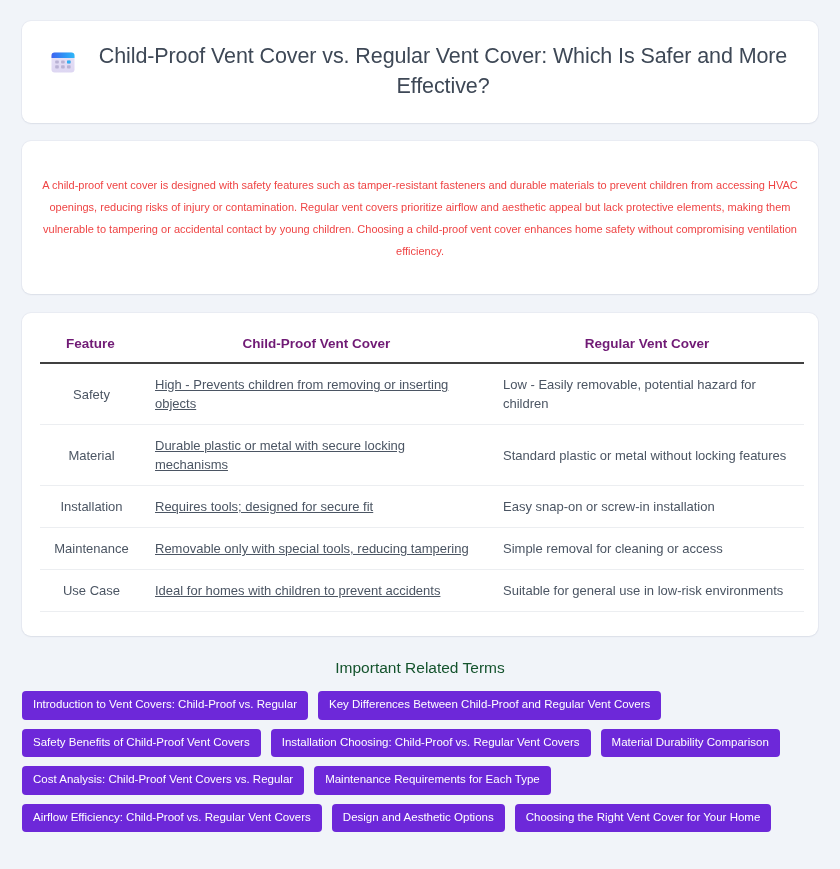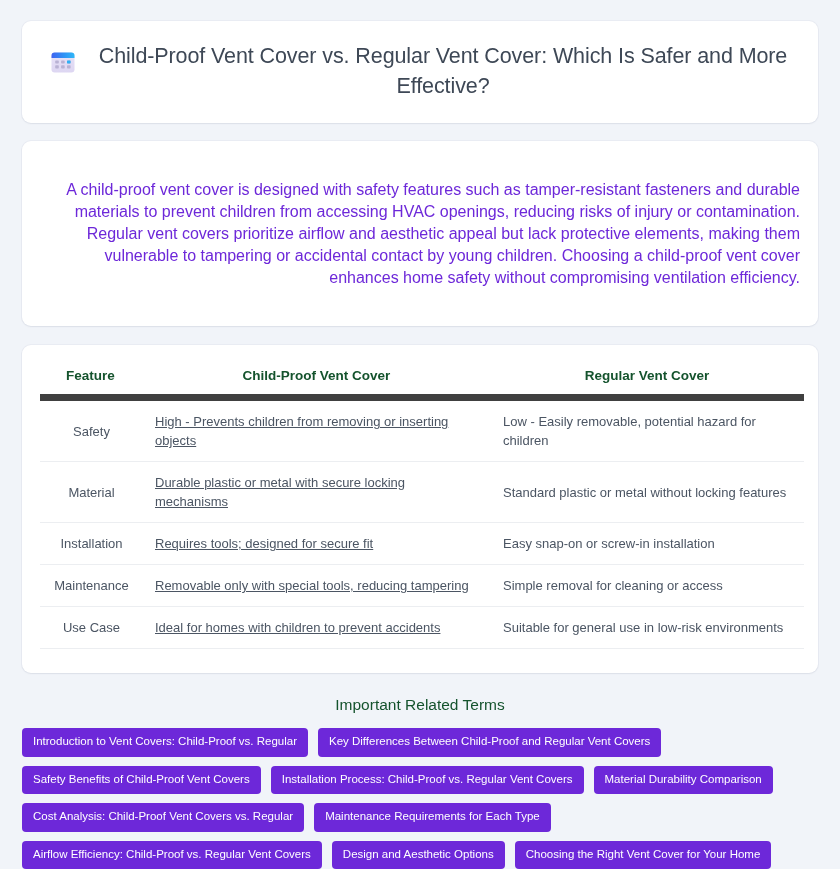--- a/index.html
+++ b/index.html
@@ -56,46 +56,46 @@
     letter-spacing: -0.1px;
     max-width: 700px;
   }
 
   
   .desc-card {
     padding: 22px 18px 21px 18px;
     margin-bottom: 19px;
   }
   .desc-text {
-    font-size: 16px;
+    font-size: 11px;
     line-height: 22px;
-    color: #6d28d9;
-    text-align: right;
+    color: #ef4444;
+    text-align: center;
   }
 
   
   .table-card {
     padding: 20px 18px 24px 18px;
     margin-bottom: 14px;
   }
   table.cmp {
     width: 100%;
     border-collapse: collapse;
     table-layout: fixed;
   }
   table.cmp col.c1 { width: 103px; }
   table.cmp col.c2 { width: 347px; }
   table.cmp col.c3 { width: 314px; }
 
   table.cmp th {
     font-size: 13.5px;
     font-weight: bold;
-    color: #14532d;
+    color: #701a75;
     padding: 3px 8px 11px 8px;
-    border-bottom: 7px solid #404040;
+    border-bottom: 2px solid #404040;
   }
   table.cmp th.feature-head { padding-left: 6px; }
 
   table.cmp td {
     font-size: 13px;
     line-height: 19px;
     color: #4b5563;
     padding: 11px 9px 11px 9px;
     border-bottom: 1px solid #eceef1;
     vertical-align: middle;
@@ -219,21 +219,21 @@
       </tbody>
     </table>
   </div>
 
   <div class="terms-section">
     <div class="terms-title">Important Related Terms</div>
     <div class="tags">
       <span class="tag">Introduction to Vent Covers: Child-Proof vs. Regular</span>
       <span class="tag">Key Differences Between Child-Proof and Regular Vent Covers</span>
       <span class="tag">Safety Benefits of Child-Proof Vent Covers</span>
-      <span class="tag">Installation Process: Child-Proof vs. Regular Vent Covers</span>
+      <span class="tag">Installation Choosing: Child-Proof vs. Regular Vent Covers</span>
       <span class="tag">Material Durability Comparison</span>
       <span class="tag">Cost Analysis: Child-Proof Vent Covers vs. Regular</span>
       <span class="tag">Maintenance Requirements for Each Type</span>
       <span class="tag">Airflow Efficiency: Child-Proof vs. Regular Vent Covers</span>
       <span class="tag">Design and Aesthetic Options</span>
       <span class="tag">Choosing the Right Vent Cover for Your Home</span>
     </div>
   </div>
 
 </div>

